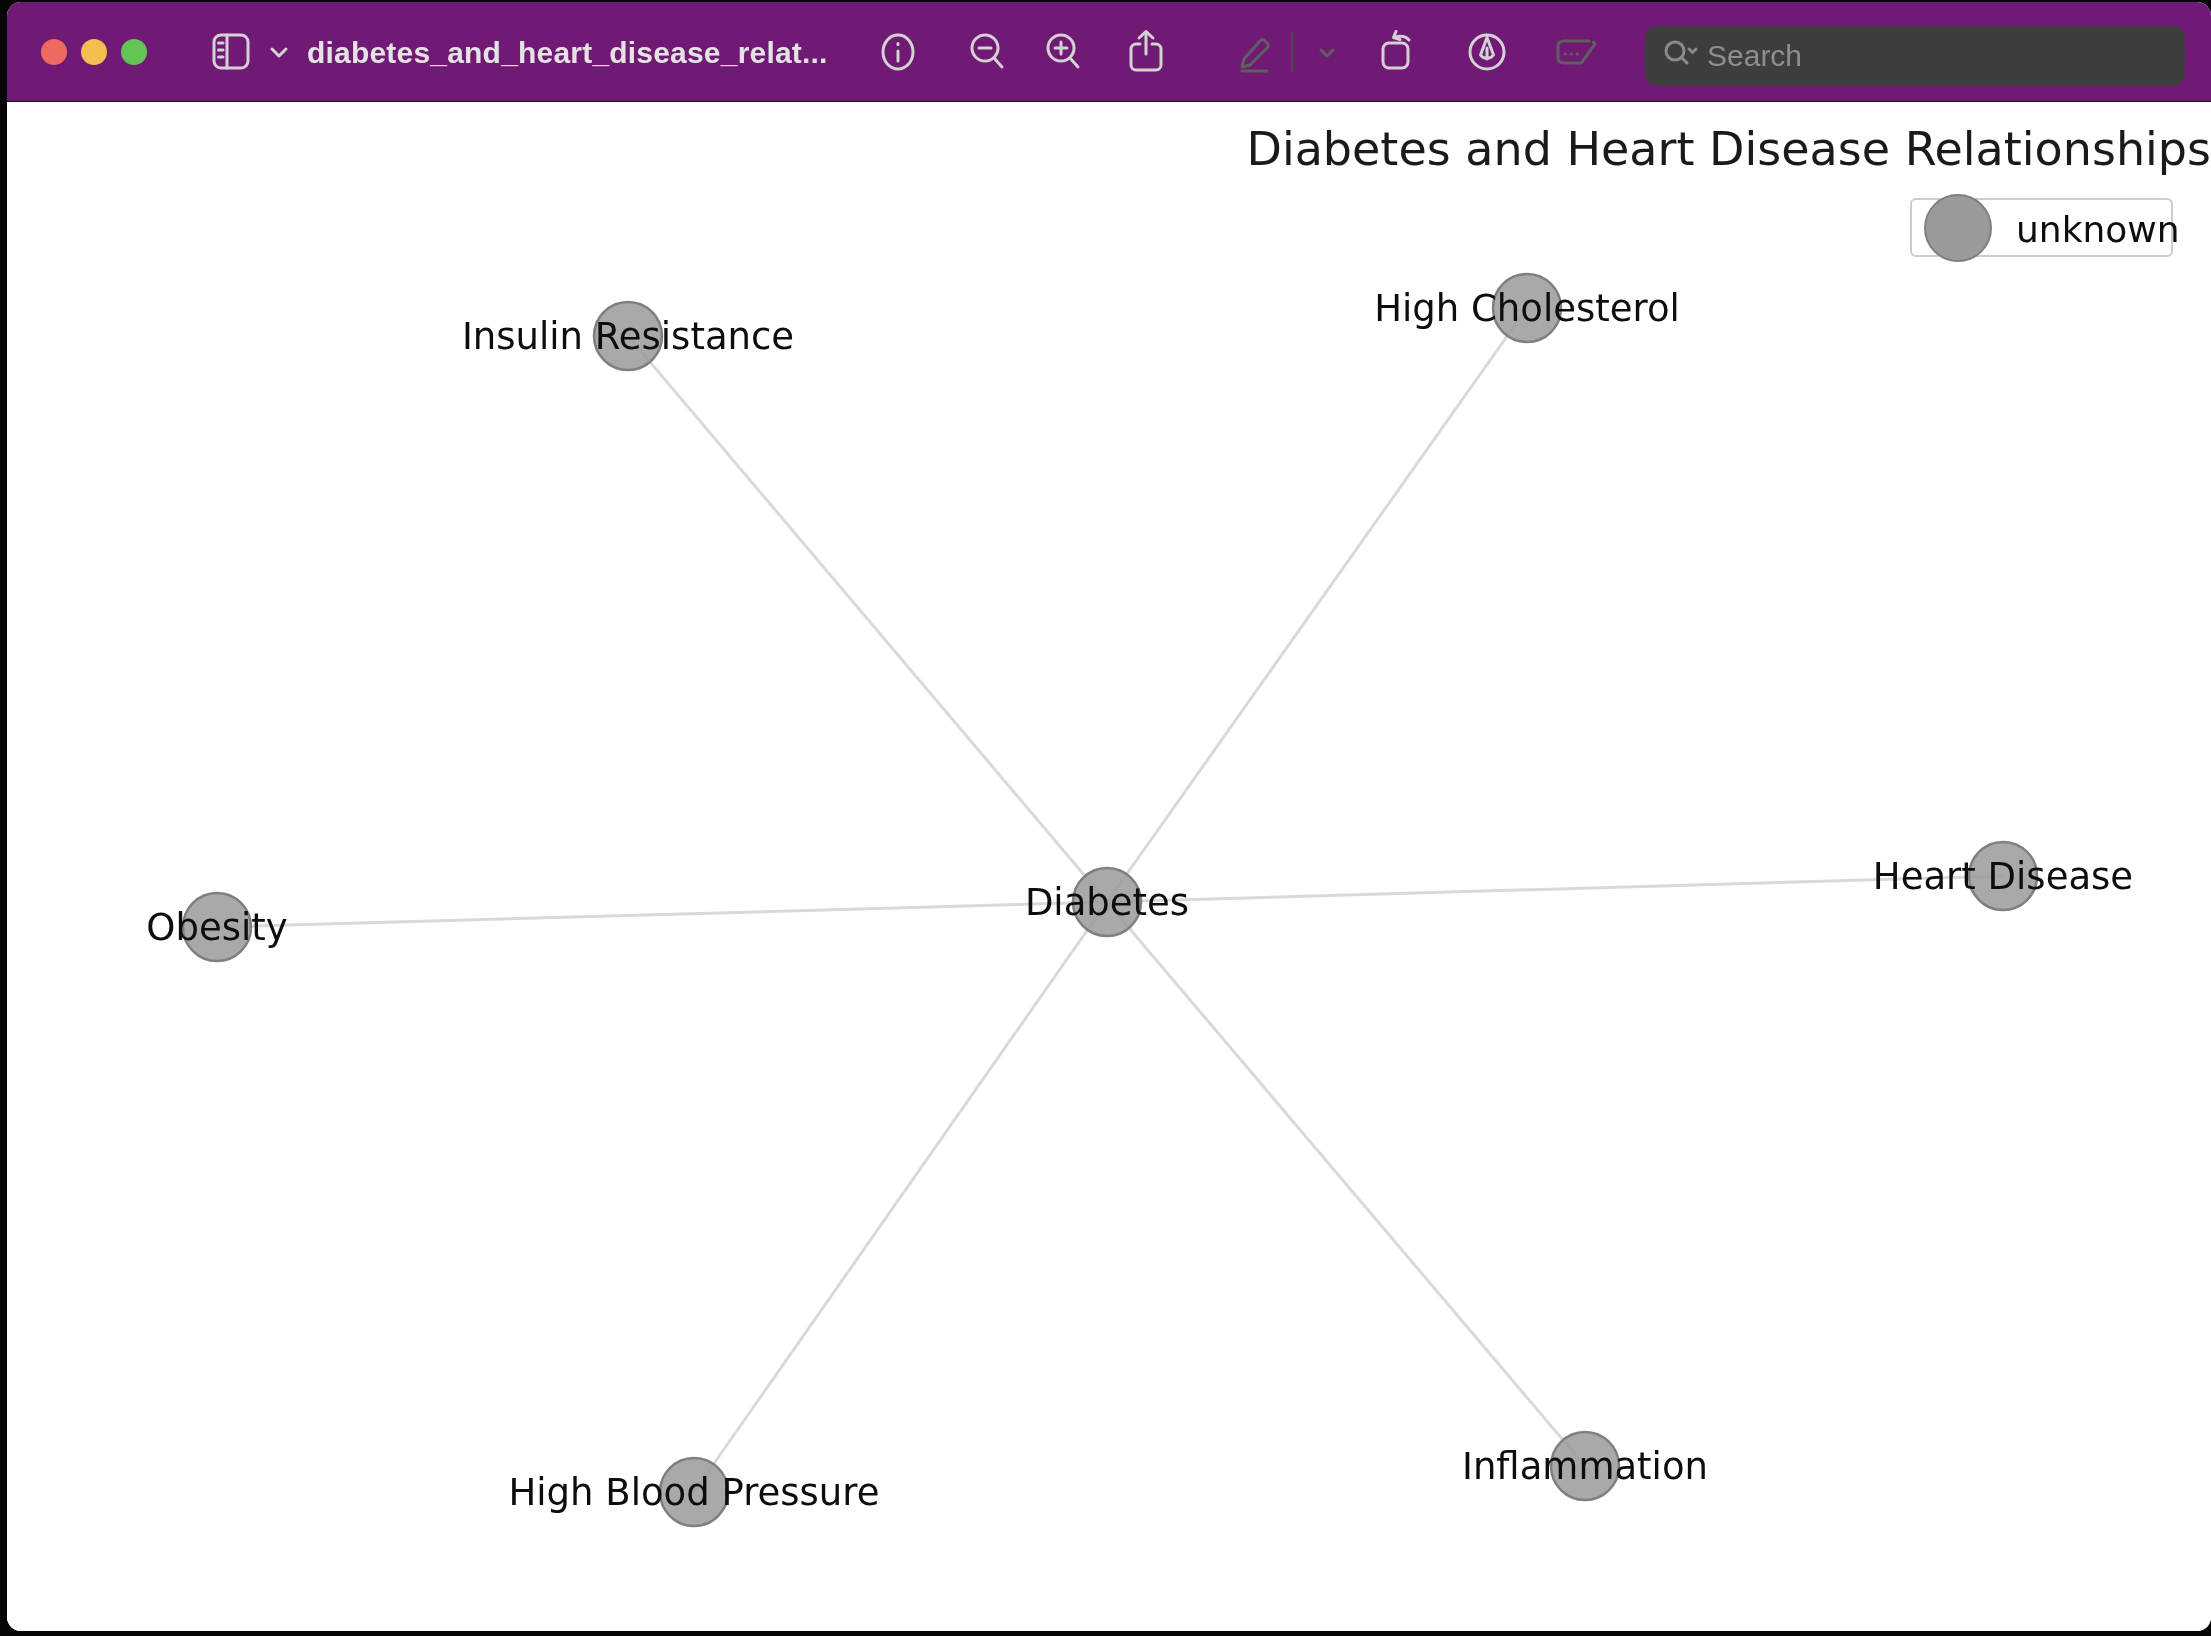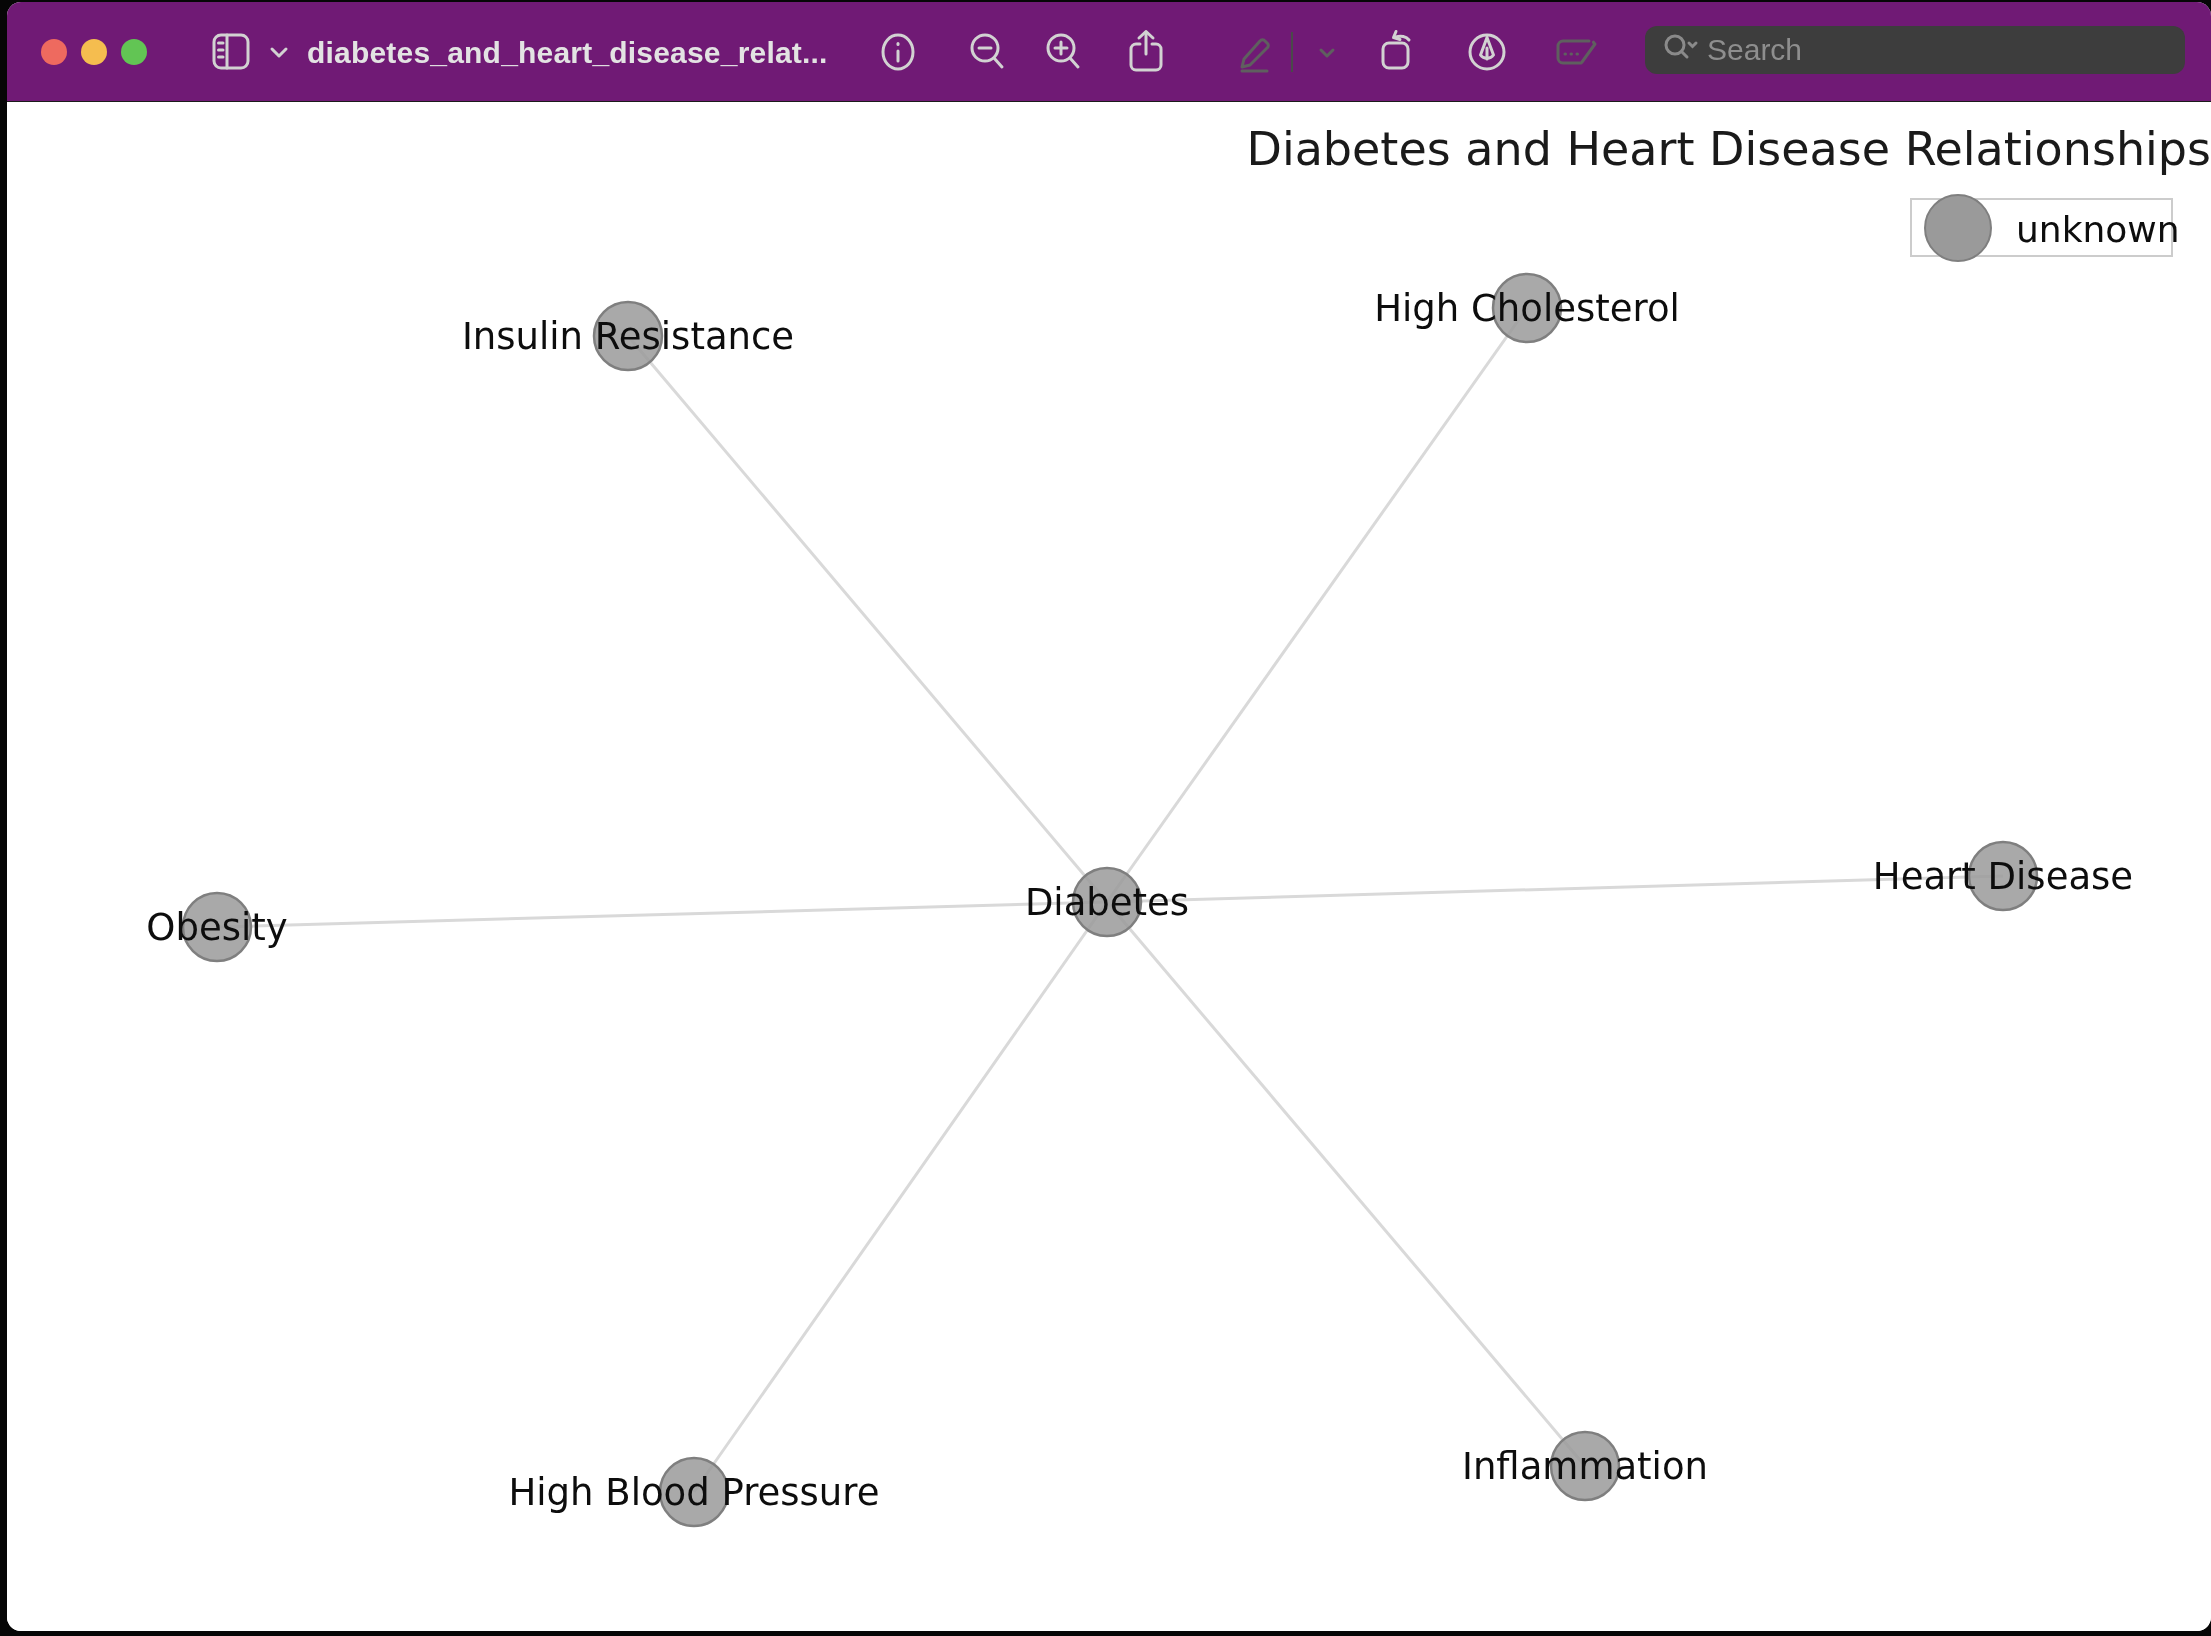--- a/index.html
+++ b/index.html
@@ -19,40 +19,40 @@
 
   .tb-icon { position:absolute; top:22px; width:56px; height:56px; }
   .tb-icon svg { width:56px; height:56px; stroke:#d2d2d2; stroke-width:3; fill:none;
                  stroke-linecap:round; stroke-linejoin:round; }
   .tb-icon.dim svg { stroke:#5f5f5f; }
   .tb-sep { position:absolute; top:30px; width:2px; height:40px; background:#4a4a4a; }
 
   .filename { position:absolute; left:300px; top:34px; color:#e3e3e3;
               font-size:30px; font-weight:bold; letter-spacing:0.2px; }
 
-  .searchbox { position:absolute; left:1638px; top:24px; width:540px; height:48px;
+  .searchbox { position:absolute; left:1638px; top:24px; width:540px; height:60px;
                background:#3d3d3d; border-radius:12px; display:flex; align-items:center;
                padding:0 14px; }
   .searchbox svg { width:40px; height:40px; stroke:#8a8a8a; stroke-width:3; fill:none;
                    stroke-linecap:round; flex:0 0 auto; }
   .searchbox input { flex:1; background:transparent; border:none; outline:none;
                      font-size:30px; color:#e3e3e3; margin-left:8px;
                      font-family:"Liberation Sans", sans-serif; }
   .searchbox input::placeholder { color:#8e8e8e; }
 
   
   .content { position:absolute; left:0; top:100px; width:2204px; height:1529px;
              background:#ffffff; font-family:"DejaVu Sans", sans-serif; }
   .graph-title { position:absolute; left:0; top:20px; width:100%; text-align:right;
                  font-size:46px; color:#1a1a1a; }
   .graph-svg { position:absolute; left:0; top:0; width:2204px; height:1529px; overflow:visible; }
   .graph-svg text { font-family:"DejaVu Sans", sans-serif; font-size:37px; fill:#0d0d0d; }
 
   .legend { position:absolute; left:1903px; top:96px; width:263px; height:59px;
-            background:#ffffff; border:2px solid #cccccc; border-radius:0; }
+            background:#ffffff; border:2px solid #cccccc; border-radius:6px; }
   .legend-dot { position:absolute; left:12px; top:-6px; width:68px; height:68px;
                 border-radius:50%; background:#9a9a9a; border:2px solid #7f7f7f; }
   .legend-label { position:absolute; left:104px; top:9px; font-size:36px; color:#0d0d0d; }
 </style>
 </head>
 <body>
 
 <div class="window">
 
   <div class="titlebar">

